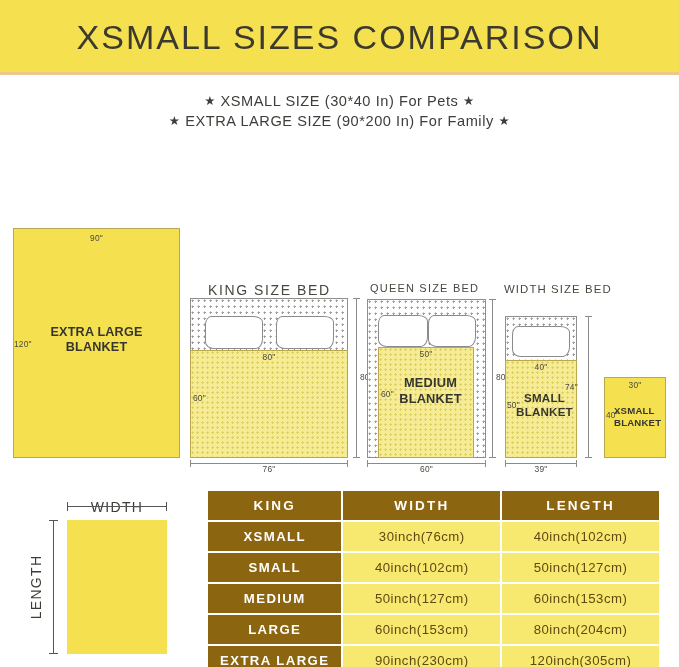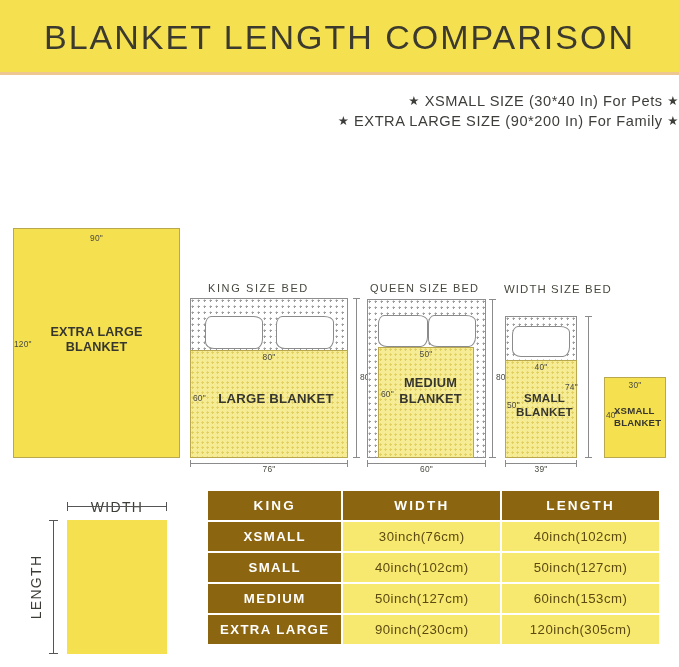--- a/index.html
+++ b/index.html
@@ -34,21 +34,21 @@
   #header-underline {
     position: absolute; left: 0; top: 72px;
     width: 679px; height: 3px;
     background: #eec68f;
   }
 
   
   #size-bullet-list {
     position: absolute; left: 0; top: 91px;
     width: 679px;
-    text-align: right;
+    text-align: center;
   }
   .bullet-line {
     font-size: 14.6px;
     letter-spacing: 0.55px;
     color: #3d3d3a;
     line-height: 20.4px;
     white-space: nowrap;
   }
   .star { font-size: 12.5px; vertical-align: 1px; }
 
@@ -90,21 +90,21 @@
     left: 0; right: 0;
     text-align: center;
     font-weight: bold;
     color: #36362e;
     line-height: 1.22;
     letter-spacing: 0.2px;
   }
 
   .bed-title {
     position: absolute;
-    font-size: 11px;
+    font-size: 14px;
     letter-spacing: 1.6px;
     color: #48483f;
     white-space: nowrap;
   }
 
   .dim {
     position: absolute;
     font-size: 8.4px;
     color: #4a4a42;
     white-space: nowrap;
@@ -189,21 +189,21 @@
     background: #f7e96f;
     color: #5d4a12;
     letter-spacing: 0.5px;
     width: 158px;
   }
 </style>
 </head>
 <body>
 
 <div id="header-banner">
-  <div id="page-title">BLANKET LENGTH COMPARISON</div>
+  <div id="page-title">XSMALL SIZES COMPARISON</div>
 </div>
 <div id="header-underline"></div>
 
 <div id="size-bullet-list">
   <div class="bullet-line">
     <span class="star">★</span>
     <span>XSMALL SIZE (30*40 In) For Pets</span>
     <span class="star">★</span>
   </div>
   <div class="bullet-line">
@@ -223,21 +223,20 @@
     <span>BLANKET</span>
   </div>
 
   <div class="bed-title" style="left:208px; top:282px;">KING  SIZE  BED</div>
   <div class="mattress" style="position:absolute; left:190px; top:298px; width:158px; height:160px;"></div>
   <div class="pillow" style="position:absolute; left:205px; top:316px; width:58px; height:33px;"></div>
   <div class="pillow" style="position:absolute; left:276px; top:316px; width:58px; height:33px;"></div>
   <div class="blanket-dotted" style="position:absolute; left:190px; top:350px; width:158px; height:108px;"></div>
   <div class="dim" style="left:190px; top:352px; width:158px; text-align:center;">80"</div>
   <div class="dim" style="left:193px; top:393px;">60"</div>
-  <div class="blanket-label" style="top:391px; left:204px; width:144px; font-size:13.2px;">LARGE BLANKET</div>
   <div class="rule-h" style="left:190px; top:463px; width:158px;"></div>
   <div class="dim" style="left:190px; top:464px; width:158px; text-align:center;">76"</div>
   <div class="rule-v" style="left:356px; top:298px; height:160px;"></div>
   <div class="dim" style="left:360px; top:372px;">80"</div>
 
   <div class="bed-title" style="left:370px; top:282px; letter-spacing:1.2px; font-size:11px;">QUEEN SIZE BED</div>
   <div class="mattress" style="position:absolute; left:367px; top:299px; width:119px; height:159px;"></div>
   <div class="pillow" style="position:absolute; left:378px; top:315px; width:50px; height:32px;"></div>
   <div class="pillow" style="position:absolute; left:428px; top:315px; width:48px; height:32px;"></div>
   <div class="blanket-dotted" style="position:absolute; left:378px; top:347px; width:96px; height:111px;"></div>
@@ -304,18 +303,23 @@
       <td class="size-cell">SMALL</td>
       <td class="val-cell">40inch(102cm)</td>
       <td class="val-cell">50inch(127cm)</td>
     </tr>
     <tr>
       <td class="size-cell">MEDIUM</td>
       <td class="val-cell">50inch(127cm)</td>
       <td class="val-cell">60inch(153cm)</td>
     </tr>
     <tr>
+      <td class="size-cell">LARGE</td>
+      <td class="val-cell">60inch(153cm)</td>
+      <td class="val-cell">80inch(204cm)</td>
+    </tr>
+    <tr>
       <td class="size-cell">EXTRA LARGE</td>
       <td class="val-cell">90inch(230cm)</td>
       <td class="val-cell">120inch(305cm)</td>
     </tr>
   </tbody>
 </table>
 
 </body></html>

